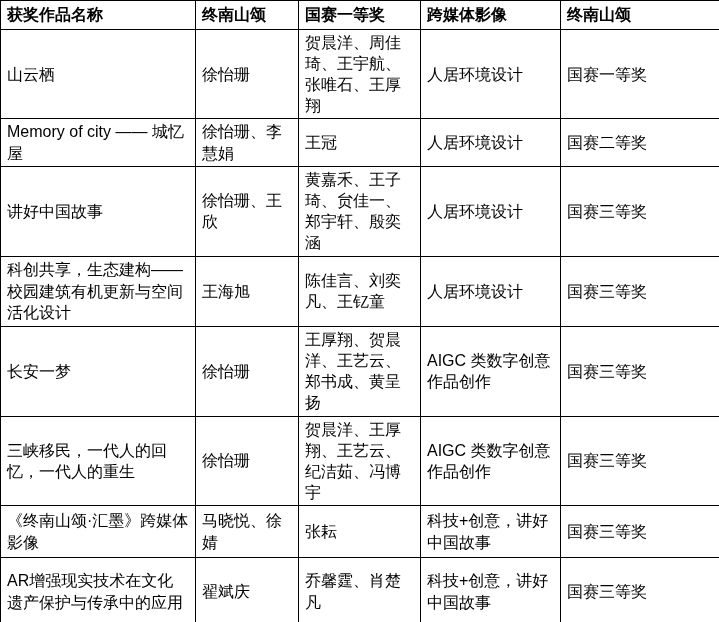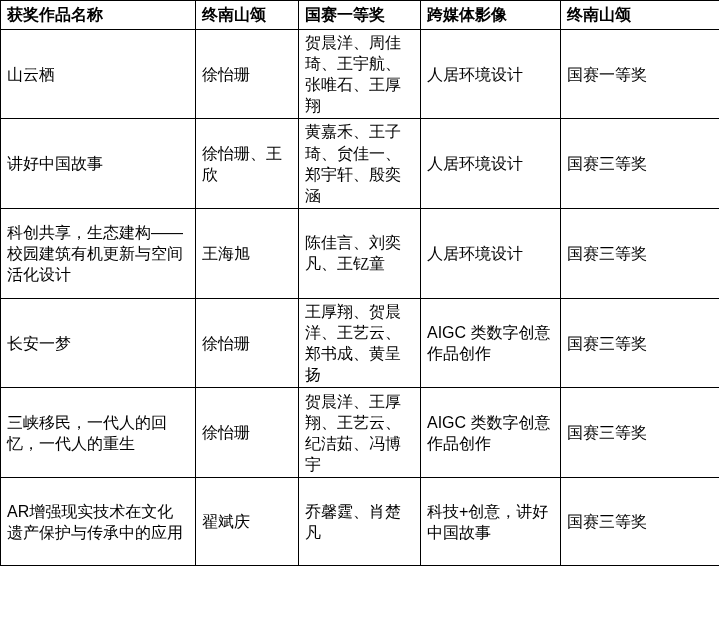--- a/index.html
+++ b/index.html
@@ -73,20 +73,27 @@
   </thead>
   <tbody>
     <tr>
       <td>山云栖</td>
       <td>徐怡珊</td>
       <td>贺晨洋、周佳琦、王宇航、张唯石、王厚翔</td>
       <td>人居环境设计</td>
       <td>国赛一等奖</td>
     </tr>
     <tr>
+      <td>Memory of city —— 城忆屋</td>
+      <td>徐怡珊、李慧娟</td>
+      <td>王冠</td>
+      <td>人居环境设计</td>
+      <td>国赛二等奖</td>
+    </tr>
+    <tr>
       <td>讲好中国故事</td>
       <td>徐怡珊、王欣</td>
       <td>黄嘉禾、王子琦、贠佳一、郑宇轩、殷奕涵</td>
       <td>人居环境设计</td>
       <td>国赛三等奖</td>
     </tr>
     <tr>
       <td>科创共享，生态建构——校园建筑有机更新与空间活化设计</td>
       <td>王海旭</td>
       <td>陈佳言、刘奕凡、王钇童</td>
@@ -101,20 +108,27 @@
       <td>国赛三等奖</td>
     </tr>
     <tr>
       <td>三峡移民，一代人的回忆，一代人的重生</td>
       <td>徐怡珊</td>
       <td>贺晨洋、王厚翔、王艺云、纪洁茹、冯博宇</td>
       <td>AIGC 类数字创意作品创作</td>
       <td>国赛三等奖</td>
     </tr>
     <tr>
+      <td>《终南山颂·汇墨》跨媒体影像</td>
+      <td>马晓悦、徐婧</td>
+      <td>张耘</td>
+      <td>科技+创意，讲好中国故事</td>
+      <td>国赛三等奖</td>
+    </tr>
+    <tr>
       <td>AR增强现实技术在文化遗产保护与传承中的应用</td>
       <td>翟斌庆</td>
       <td>乔馨霆、肖楚凡</td>
       <td>科技+创意，讲好中国故事</td>
       <td>国赛三等奖</td>
     </tr>
   </tbody>
 </table>
 
 </body></html>

